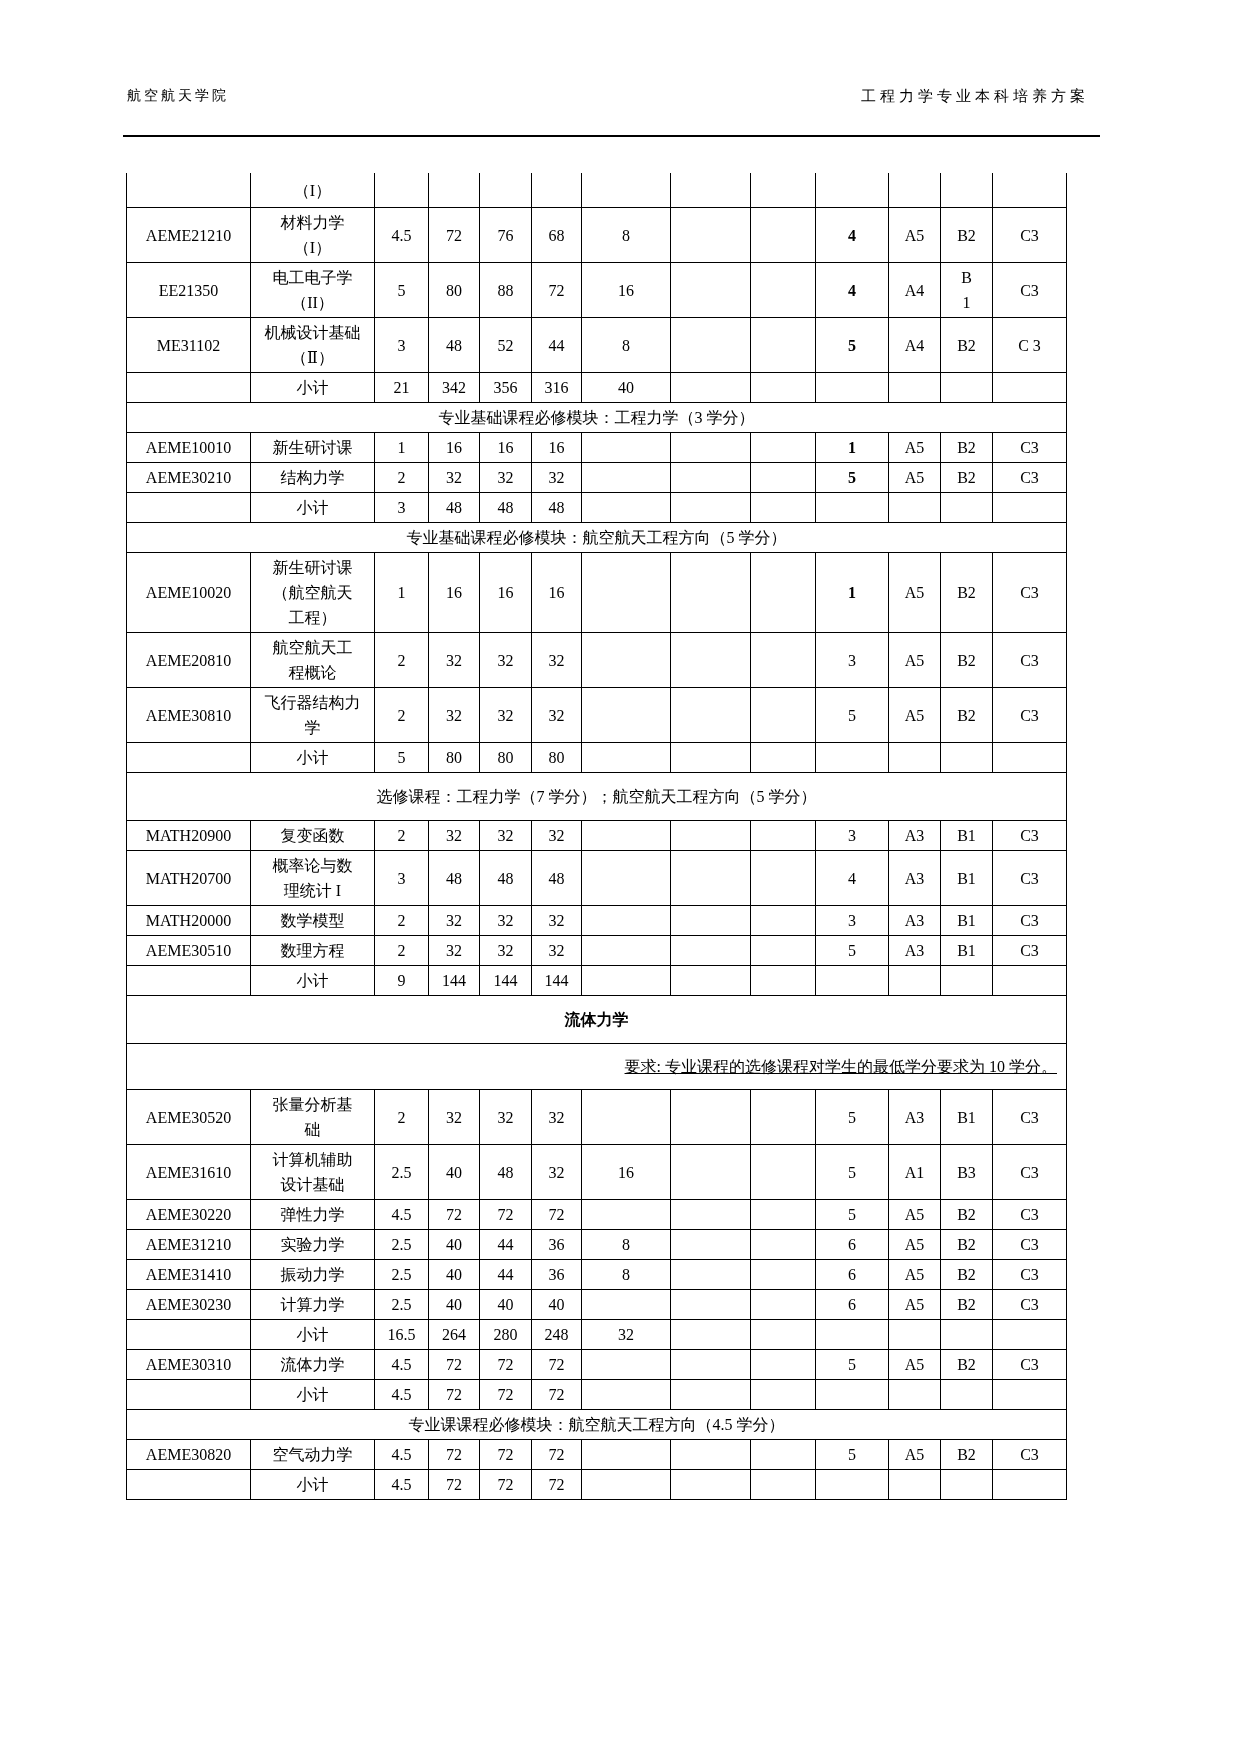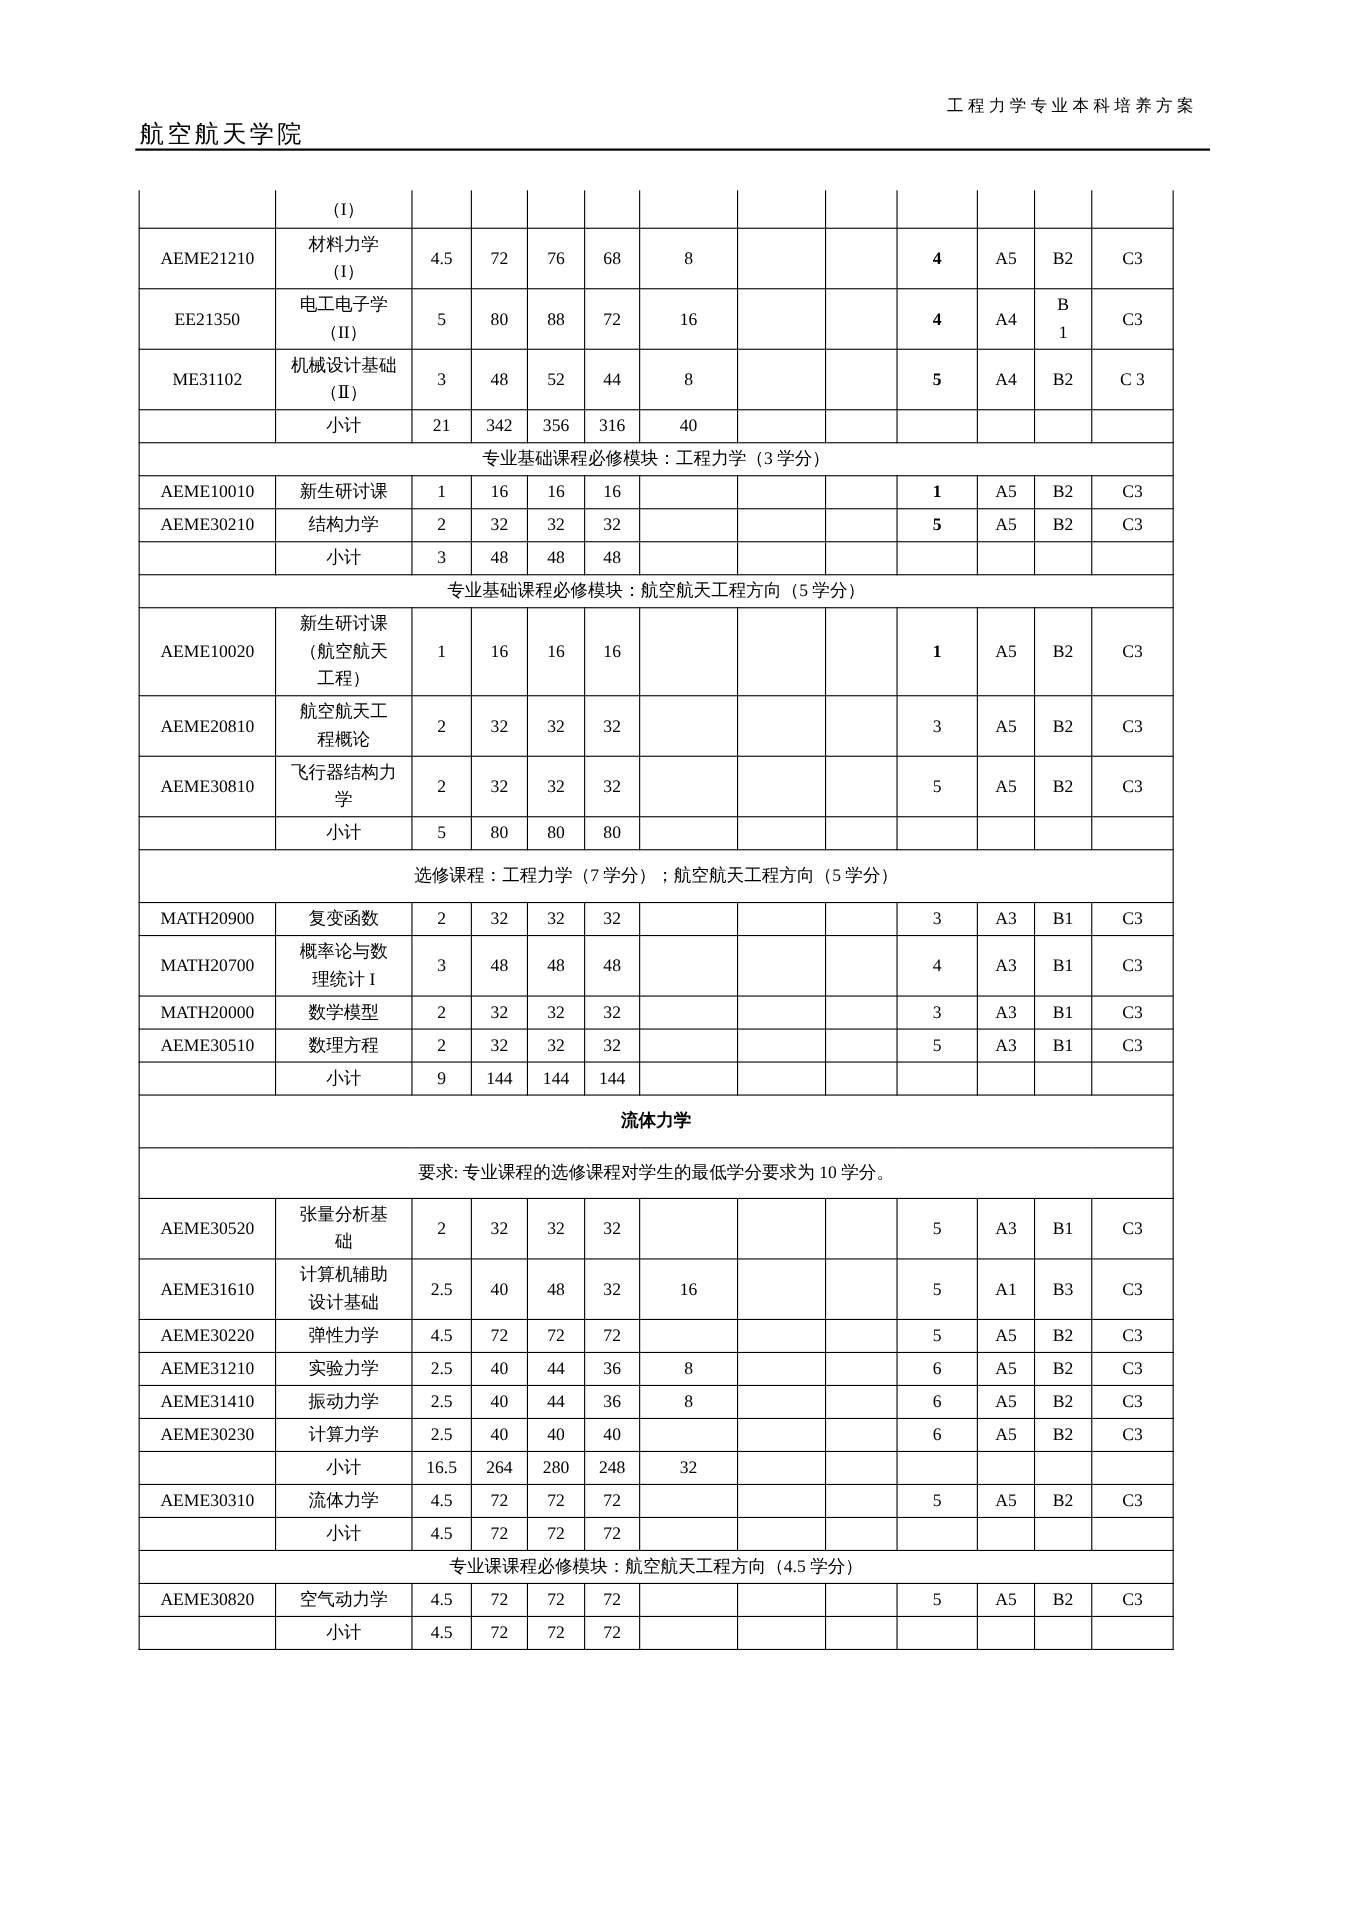--- a/index.html
+++ b/index.html
@@ -9,24 +9,23 @@
     height: 1754px;
     background: #ffffff;
     color: #000000;
     font-family: "Liberation Serif", "DejaVu Serif", serif;
     overflow: hidden;
   }
   .hdr-left {
     position: absolute;
     left: 127px;
     top: 87px;
-    font-size: 22px;
+    font-size: 14px;
     letter-spacing: 3px;
     white-space: nowrap;
-    margin-top: 20px;
   }
   .hdr-right {
     position: absolute;
     top: 87px;
     right: 152px;
     font-size: 15px;
     letter-spacing: 4px;
     white-space: nowrap;
   }
   .hdr-rule {
@@ -52,21 +51,21 @@
     vertical-align: middle;
     padding: 2px 2px;
     line-height: 25px;
     white-space: pre-line;
     overflow: hidden;
   }
   tr.partial td { border-top: none; height: 30px; }
   tr.course td, tr.subtotal td { }
   tr.module-header td { padding: 2px; margin-top: 24px; }
   tr.major-header td { padding: 11px 7px; }
-  tr.note td { text-align: center; padding: 10px 9px; }
+  tr.note td { text-align: right; padding: 10px 9px; text-decoration: underline; }
   td.bold, tr.bold td { font-weight: bold; }
 </style>
 </head>
 <body>
 
 <div class="page">
   <div class="hdr-left">航空航天学院</div>
   <div class="hdr-right">工程力学专业本科培养方案</div>
   <div class="hdr-rule"></div>
 

